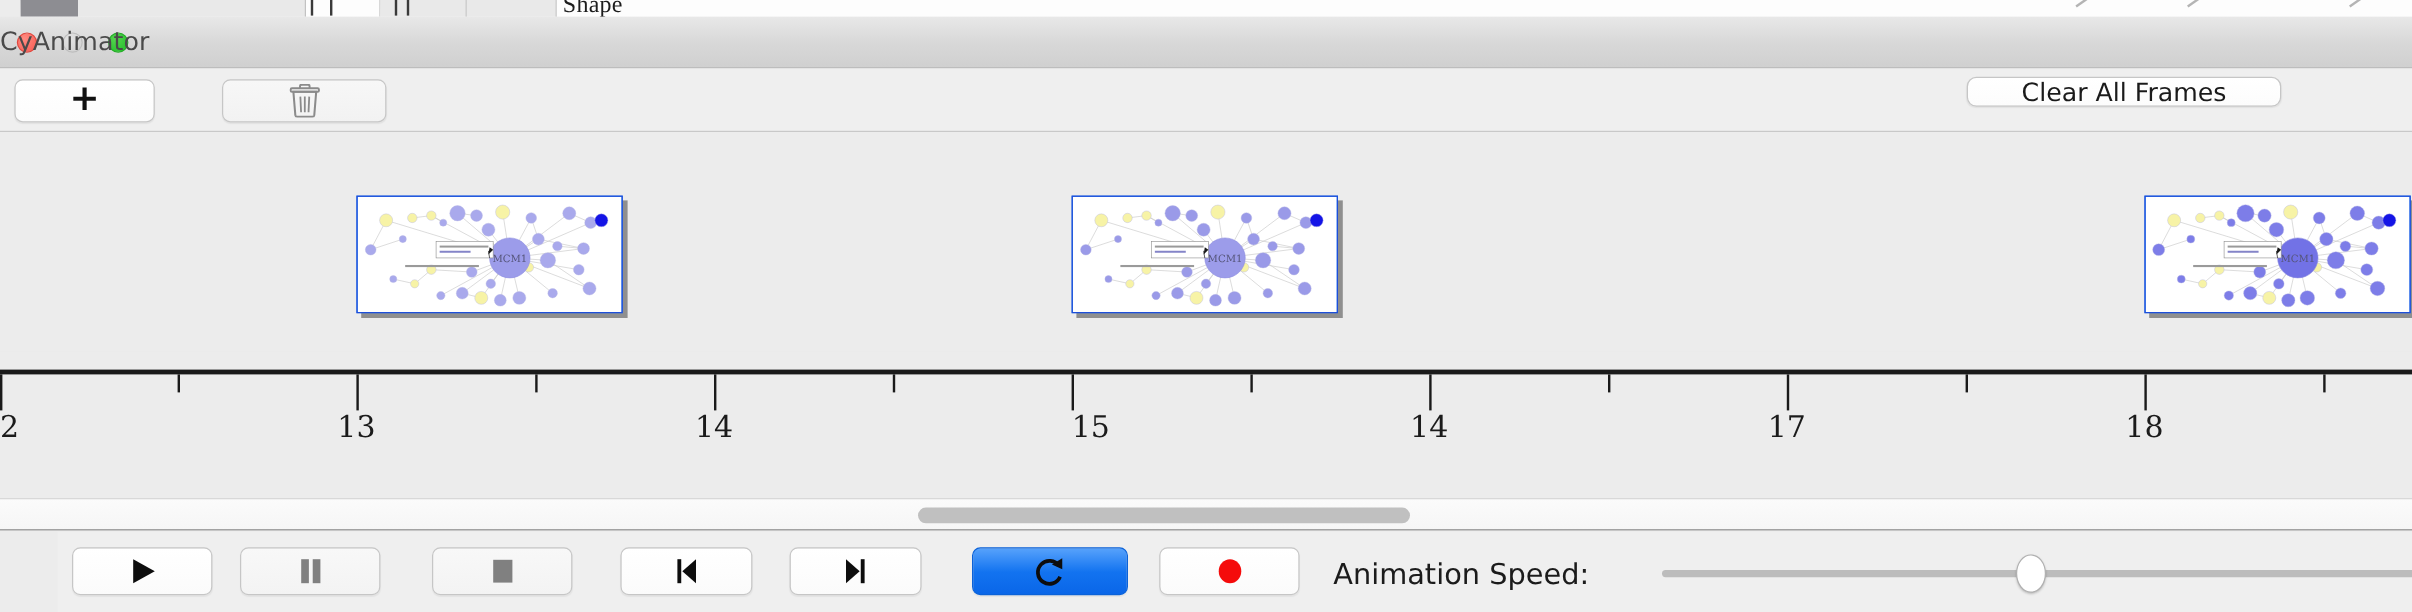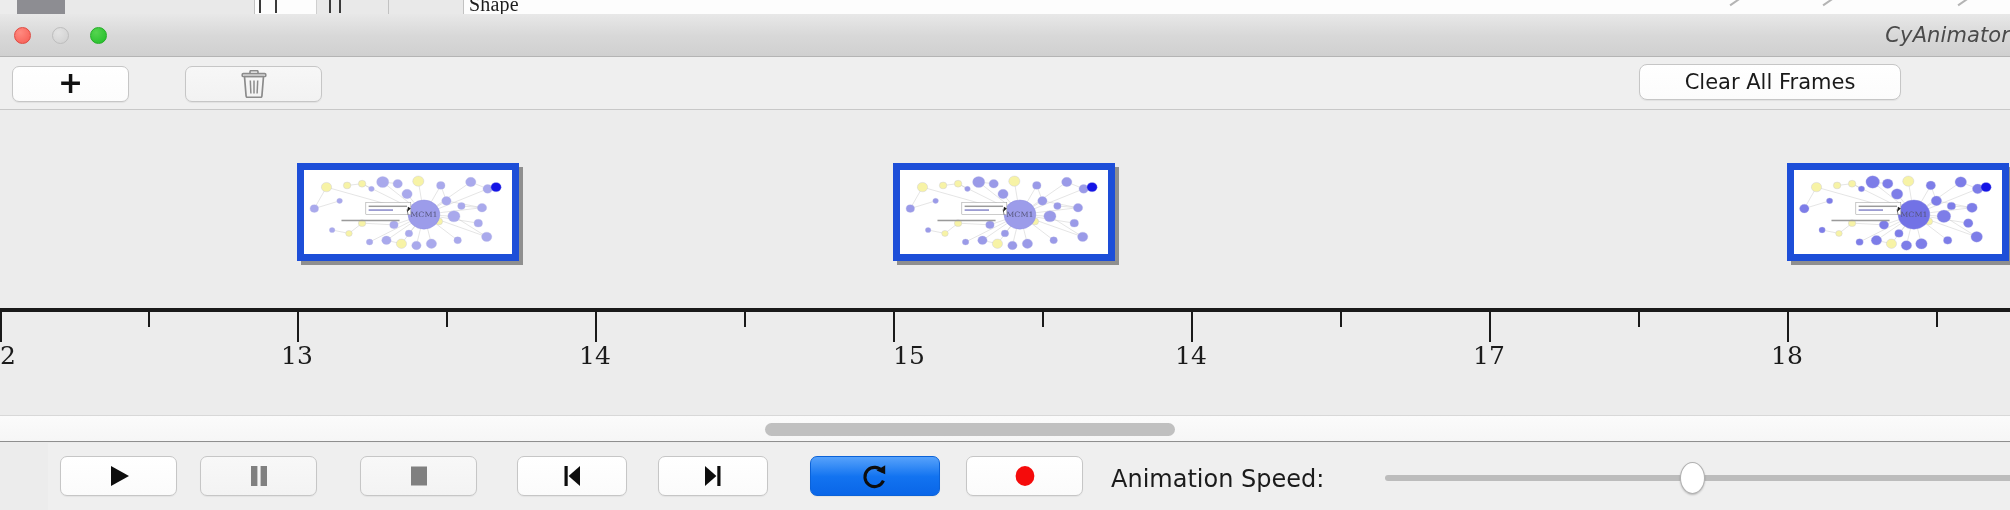--- a/index.html
+++ b/index.html
@@ -39,54 +39,54 @@
     position:absolute; left:0; top:14px; width:2010px; height:43px;
     background:linear-gradient(to bottom,#e8e8e8 0%,#d8d8d8 52%,#d0d0d0 100%);
     border-bottom:1px solid #b4b4b4;
   }
   .traffic { position:absolute; top:13px; width:17px; height:17px; border-radius:50%; }
   .tl-close   { left:14px;  background:radial-gradient(circle at 35% 30%, #ff8a80, #f65b52); border:1px solid #e0483f; }
   .tl-min     { left:52px;  background:radial-gradient(circle at 35% 30%, #e3e3e3, #cfcfcf); border:1px solid #bdbdbd; }
   .tl-max     { left:90px;  background:radial-gradient(circle at 35% 30%, #55d44f, #1fbd27); border:1px solid #23ad26; }
   .win-title {
     position:absolute; left:0; right:0; top:9px;
-    text-align:right; font-size:21px; color:#4a4a4a;
-    font-family:"DejaVu Sans", sans-serif; letter-spacing:.1px;font-style:italic;
+    text-align:left; font-size:21px; color:#4a4a4a;
+    font-family:"DejaVu Sans", sans-serif; letter-spacing:.1px;
   }
 
   
   .toolbar {
     position:absolute; left:0; top:57px; width:2010px; height:53px;
     background:#efefef; border-bottom:1px solid #c8c8c8;
   }
   .tbtn {
     position:absolute; border-radius:7px; border:1px solid #c6c6c6;
     display:flex; align-items:center; justify-content:center;
     box-shadow:0 1px 1px rgba(0,0,0,.06);
   }
   .tbtn.enabled  { background:linear-gradient(to bottom,#ffffff,#fcfcfc); }
   .tbtn.disabled { background:linear-gradient(to bottom,#f7f7f7,#f2f2f2); }
   #btn-add   { left:12px;  top:9px; width:117px; height:36px; }
   #btn-del   { left:185px; top:9px; width:137px; height:36px; }
   .plus-glyph { font-size:30px; font-weight:bold; color:#111; line-height:1; margin-top:-3px; font-family:"DejaVu Sans", sans-serif;}
   #btn-clear {
-    left:1639px; top:7px; width:262px; height:36px;
+    left:1639px; top:7px; width:262px; height:25px;
     border-radius:8px;
   }
   #btn-clear span { font-size:21px; color:#1a1a1a; font-family:"DejaVu Sans", sans-serif; }
 
   
   .timeline {
     position:absolute; left:0; top:110px; width:2010px; height:183px;
     background:#ececec; border-bottom:none;
   }
   .frame {
     position:absolute; top:53px; width:222px; height:98px;
     background:#3b82f6;
-    border:7px solid #1d4ed8;
+    border:1px solid #1d4ed8;
     box-shadow:4px 4px 0 0 #8f8f8f;
     overflow:hidden;
   }
   .frame svg { display:block; width:100%; height:100%; }
 
   
   .axis-wrap { position:absolute; left:0; top:293px; width:2010px; height:116px; background:#ececec; }
   .axis-line { position:absolute; left:0; top:15px; width:2010px; height:4px; background:#1a1a1a; }
   .tick { position:absolute; top:19px; width:2px; background:#1a1a1a; }
   .tick.major { height:30px; }

